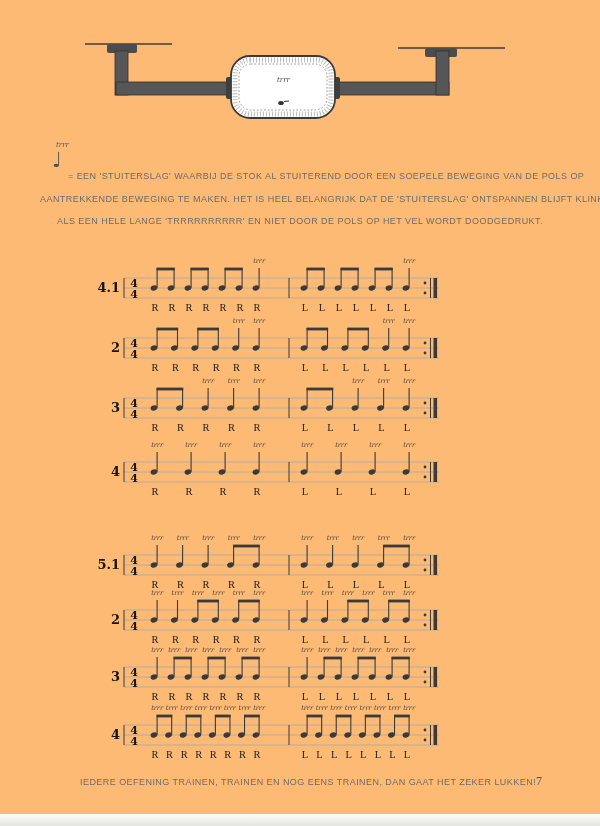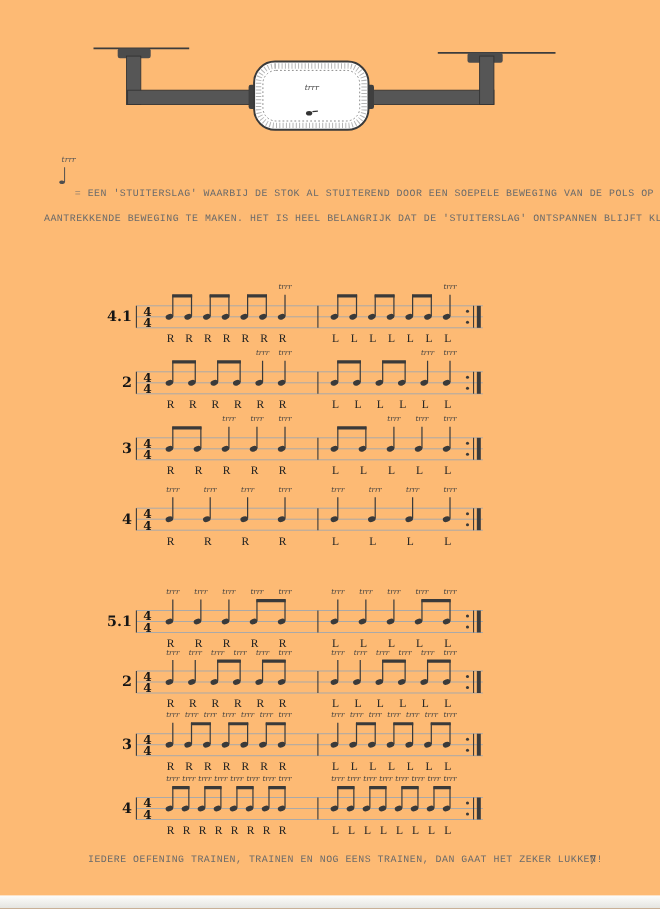--- a/index.html
+++ b/index.html
@@ -1,18 +1,18 @@
 <!DOCTYPE html>
 <html><head>
 <meta charset="utf-8">
 <style>
   html,body{margin:0;padding:0;background:#9a9a9a;}
   .page{position:relative;width:600px;height:826px;background:#fdba74;margin:0 auto;
         overflow:hidden;font-family:"Liberation Sans",sans-serif;}
-  .hand{font-family:Liberation Mono, monospace;font-size:9px;letter-spacing:.45px;
+  .hand{font-family:Liberation Sans, sans-serif;font-size:9px;letter-spacing:.45px;
         color:#6b6b6b;white-space:nowrap;}
   .intro-lines{position:absolute;left:40px;top:165px;width:520px;}
   .intro-lines .line{text-align:center;height:22.5px;line-height:22.5px;}
   .intro-lines .l1{padding-left:28px;}
   .intro-glyph{position:absolute;left:52px;top:150px;font-family:"DejaVu Sans",sans-serif;
         font-size:21px;color:#4e4e4e;line-height:21px;}
   .intro-buzz{position:absolute;left:56px;top:141px;font:italic 7px "DejaVu Serif",serif;color:#555;}
   .exercise{position:absolute;left:78px;width:400px;height:60px;}
   .buzz{font:italic 6.5px "DejaVu Serif",serif;fill:#3d3d3d;}
   .stick{font:10.5px "Liberation Serif",serif;fill:#222;}
@@ -53,20 +53,21 @@
     <ellipse cx="226" cy="78" rx="2.8" ry="2.1" fill="#333"></ellipse>
     <line x1="229" y1="76.5" x2="234" y2="76" stroke="#333" stroke-width="1"></line>
   </svg>
 
   <span class="intro-buzz">trrr</span>
   <span class="intro-glyph">♩</span>
 
   <div class="intro-lines">
     <div class="hand line l1">= EEN 'STUITERSLAG' WAARBIJ DE STOK AL STUITEREND DOOR EEN SOEPELE BEWEGING VAN DE POLS OP</div>
     <div class="hand line">AANTREKKENDE BEWEGING TE MAKEN. HET IS HEEL BELANGRIJK DAT DE 'STUITERSLAG' ONTSPANNEN BLIJFT KLINKEN</div>
+    <div class="hand line">ALS EEN HELE LANGE 'TRRRRRRRRRR' EN NIET DOOR DE POLS OP HET VEL WORDT DOODGEDRUKT.</div>
   </div>
 
   <div class="exercise" style="top:254px"><svg viewBox="0 0 400 60" width="400" height="60">
         <line x1="46" y1="24" x2="361" y2="24" stroke="#a9a9a9" stroke-width="0.9"></line>
         <line x1="46" y1="34" x2="361" y2="34" stroke="#a9a9a9" stroke-width="0.9"></line>
         <line x1="46" y1="44" x2="361" y2="44" stroke="#a9a9a9" stroke-width="0.9"></line>
         <line x1="46" y1="24" x2="46" y2="44" stroke="#3a3a3a" stroke-width="1"></line>
         <line x1="211" y1="24" x2="211" y2="44" stroke="#3a3a3a" stroke-width="1"></line>
         <circle cx="347" cy="29" r="1.4" fill="#3a3a3a"></circle>
         <circle cx="347" cy="39" r="1.4" fill="#3a3a3a"></circle>

